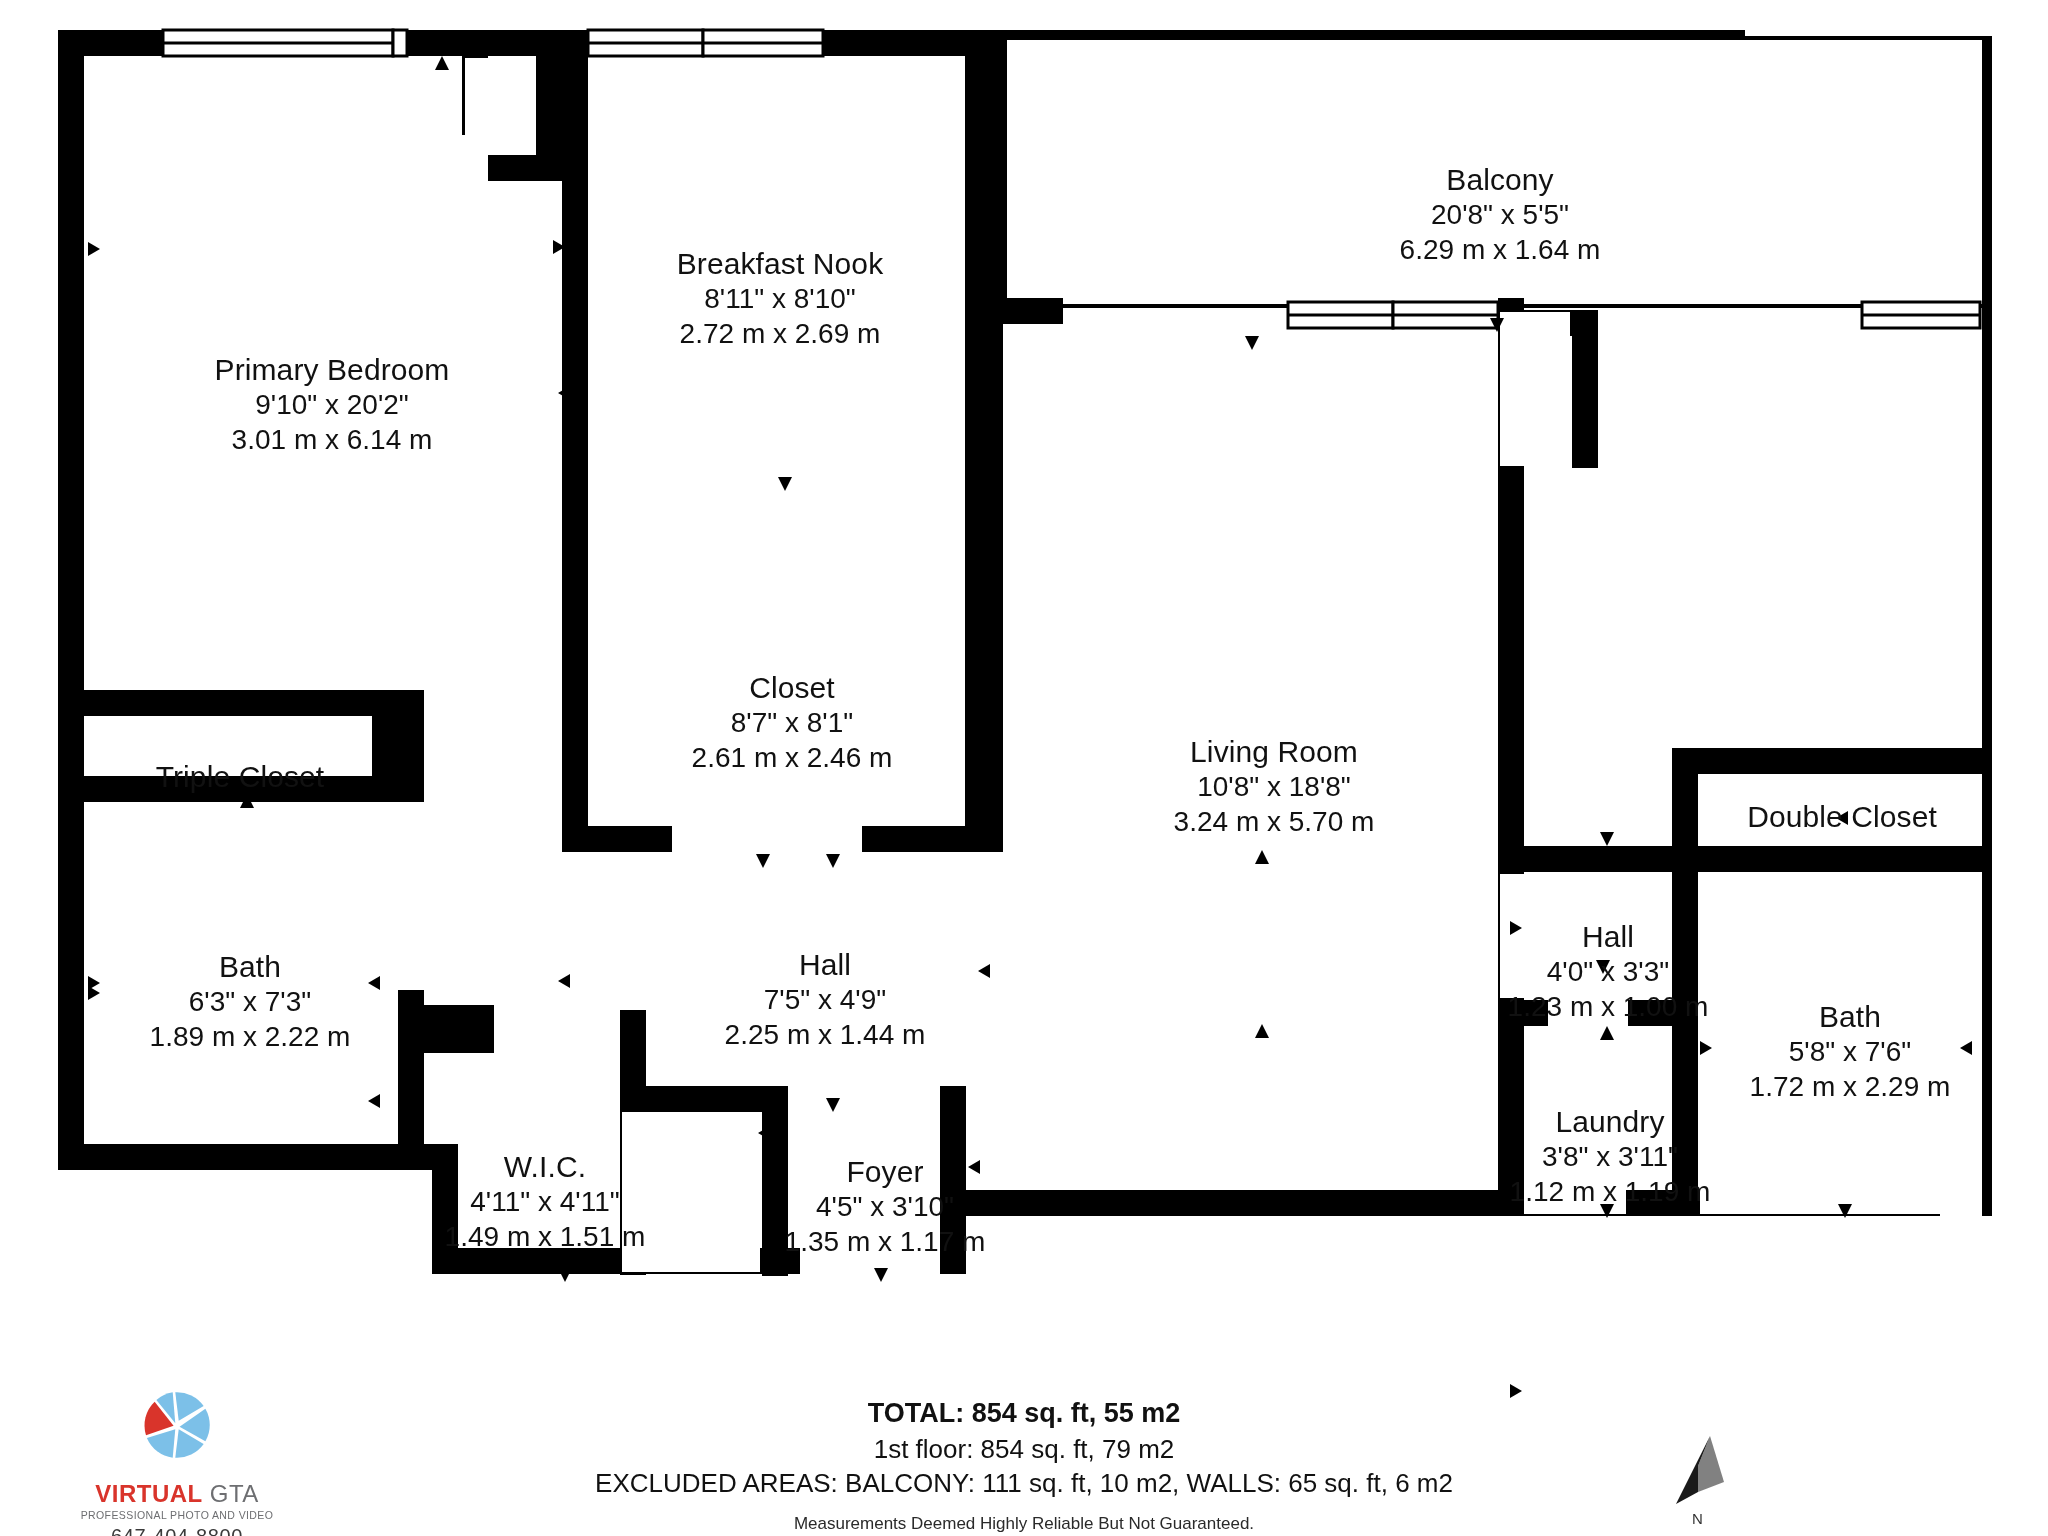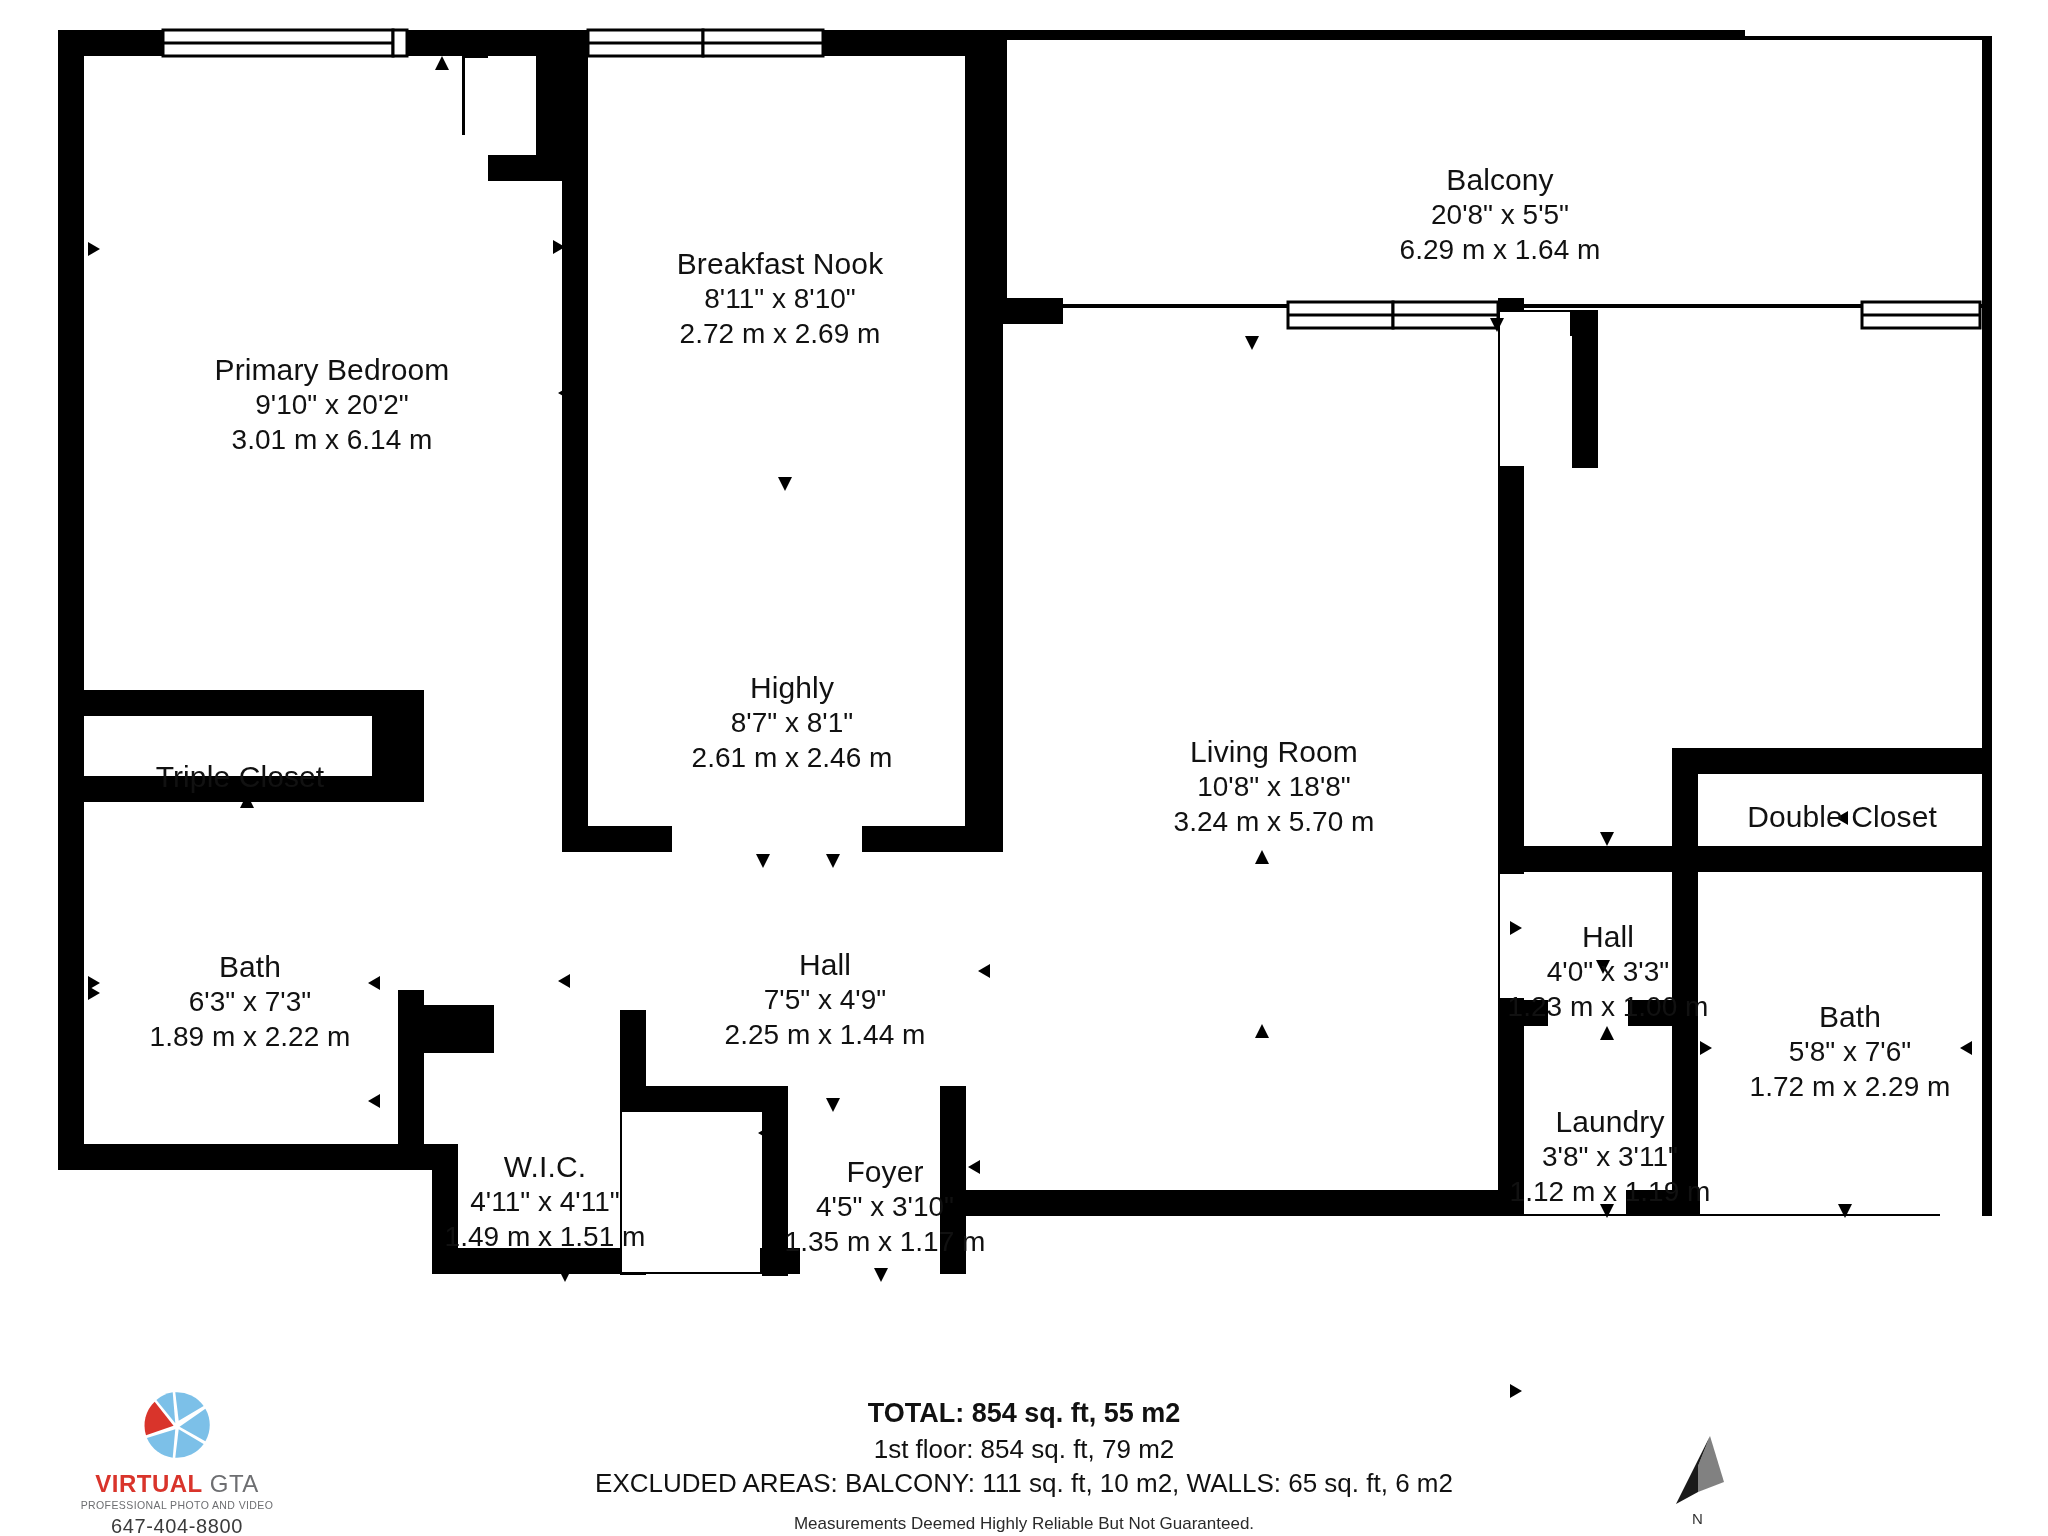--- a/index.html
+++ b/index.html
@@ -27,21 +27,21 @@
     position:absolute;left:0;right:0;top:1396px;text-align:center;
     line-height:1.33;
   }
   #summary .total{font-size:27px;font-weight:bold;}
   #summary .line {font-size:26px;font-weight:400;}
   #summary .fine {font-size:17px;font-weight:400;margin-top:12px;color:#2a2a2a;}
 
   
   #logo{position:absolute;left:52px;top:1382px;width:250px;text-align:center;}
   #logo .mark{width:86px;height:86px;margin:0 auto;display:block;}
-  #logo .wordmark{margin-top:2px;font-size:0;}
+  #logo .wordmark{margin-top:12px;font-size:0;}
   #logo .w1{font-size:24px;font-weight:bold;color:#d9342b;letter-spacing:.5px;
             font-family:"Liberation Sans",sans-serif;}
   #logo .w2{font-size:24px;font-weight:400;color:#6d6e71;letter-spacing:.5px;
             font-family:"Liberation Sans",sans-serif;margin-left:7px;}
   #logo .tag{font-size:10.5px;color:#6d6e71;letter-spacing:.4px;margin-top:1px;}
   #logo .phone{font-size:20px;color:#3b3b3b;letter-spacing:.6px;margin-top:4px;}
 
   
   #compass{position:absolute;left:1640px;top:1432px;width:110px;height:100px;}
   #compass .nlabel{
@@ -245,21 +245,21 @@
   </div>
 
   <div class="room-label" style="left:1380px; top:148px;  width:240px;">
     <div class="rname">Balcony</div>
     <div class="rdim">20'8" x 5'5"</div>
     <div class="rdim">6.29 m x 1.64 m</div>
   </div>
 
 
   <div class="room-label" style="left:672px;  top:656px;  width:240px;">
-    <div class="rname">Highly</div>
+    <div class="rname">Closet</div>
     <div class="rdim">8'7" x 8'1"</div>
     <div class="rdim">2.61 m x 2.46 m</div>
   </div>
 
   <div class="room-label" style="left:1154px; top:720px;  width:240px;">
     <div class="rname">Living Room</div>
     <div class="rdim">10'8" x 18'8"</div>
     <div class="rdim">3.24 m x 5.70 m</div>
   </div>
 

